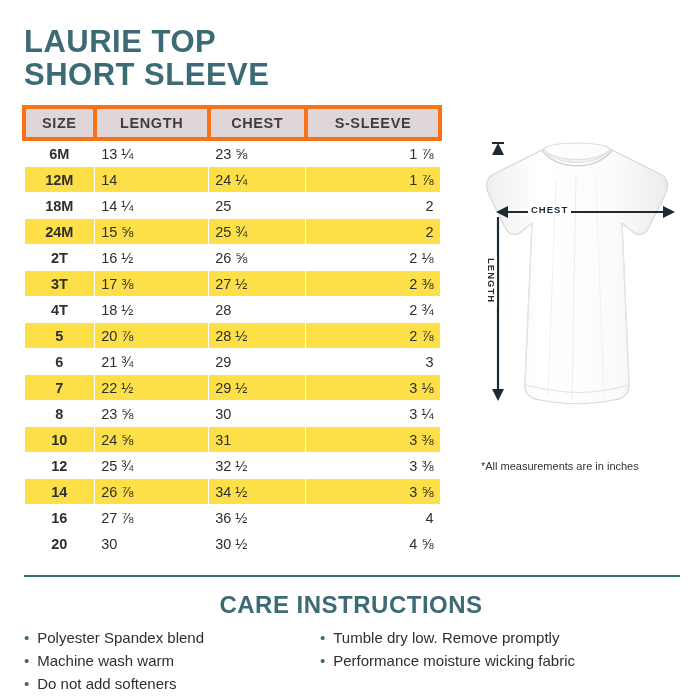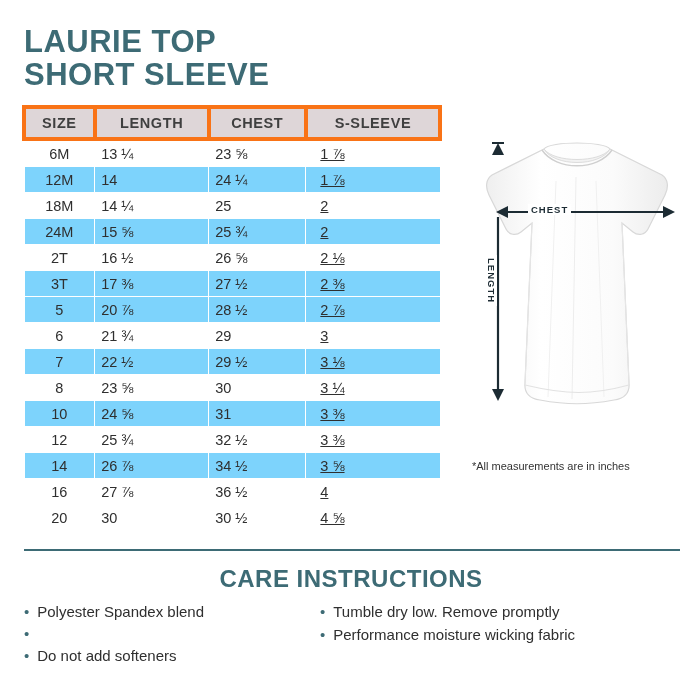--- a/index.html
+++ b/index.html
@@ -56,42 +56,42 @@
     text-align: center;
   }
   table.sizes th.left-col { text-align: center; }
   table.sizes td {
     padding: 4.5px 6px;
     border: 1px solid #ffffff;
     text-align: center;
     font-size: 14.5px;
     color: #2f2f2f;
   }
-  table.sizes td.c0 { text-align: center; }
+  table.sizes td.c0 { text-align: center; font-weight: bold; }
   table.sizes td.c1, table.sizes td.c2 { text-align: left; }
-  table.sizes td.c3 { text-align: left; padding-left: 14px; text-decoration: underline; }
+  table.sizes td.c3 { text-align: right; padding-left: 14px; }
   table.sizes tr.odd td { background: #ffffff; }
-  table.sizes tr.even td { background: #7dd3fc; }
+  table.sizes tr.even td { background: #fde047; }
 
   .garment {
     position: relative;
     flex: 1;
     margin-left: 20px;
     height: 420px;
   }
   .shirt {
     position: absolute;
     left: 10px;
     top: 32px;
     width: 210px;
     height: 300px;
   }
   .measure-note {
     position: absolute;
-    left: 10px;
+    left: 19px;
     top: 355px;
     font-size: 11px;
     color: #333;
   }
   .arrow-label {
     position: absolute;
     font-size: 9.5px;
     font-weight: bold;
     letter-spacing: 1px;
     color: #1c2b33;
@@ -192,20 +192,26 @@
               <td class="c0">2T</td>
               <td class="c1">16 ½</td>
               <td class="c2">26 ⅝</td>
               <td class="c3">2 ⅛</td>
             </tr>
             <tr class="even">
               <td class="c0">3T</td>
               <td class="c1">17 ⅜</td>
               <td class="c2">27 ½</td>
               <td class="c3">2 ⅜</td>
+            </tr>
+            <tr class="odd">
+              <td class="c0">4T</td>
+              <td class="c1">18 ½</td>
+              <td class="c2">28</td>
+              <td class="c3">2 ¾</td>
             </tr>
             <tr class="even">
               <td class="c0">5</td>
               <td class="c1">20 ⅞</td>
               <td class="c2">28 ½</td>
               <td class="c3">2 ⅞</td>
             </tr>
             <tr class="odd">
               <td class="c0">6</td>
               <td class="c1">21 ¾</td>
@@ -301,20 +307,21 @@
   <div class="care-title">Care Instructions</div>
 
   <div class="care-cols">
     <div class="care-col">
         <div class="care-item">
           <span class="bullet">•</span>
           <span>Polyester Spandex blend</span>
         </div>
         <div class="care-item">
           <span class="bullet">•</span>
+          <span>Machine wash warm</span>
         </div>
         <div class="care-item">
           <span class="bullet">•</span>
           <span>Do not add softeners</span>
         </div>
       </div>
     <div class="care-col second">
         <div class="care-item">
           <span class="bullet">•</span>
           <span>Tumble dry low. Remove promptly</span>

